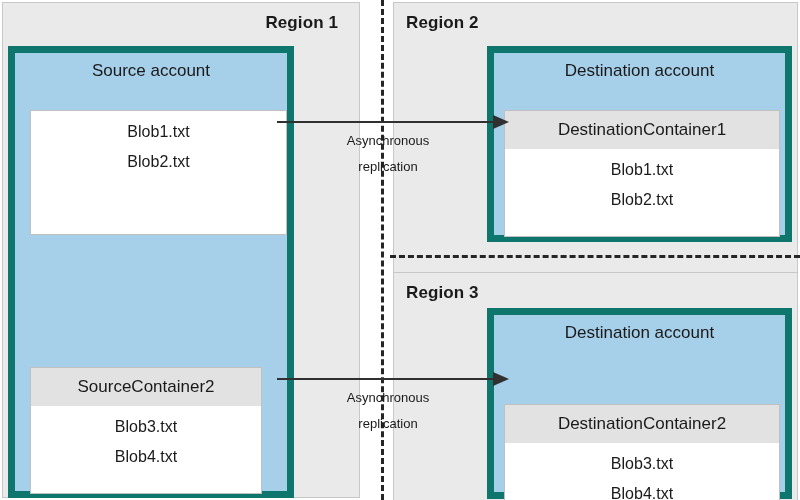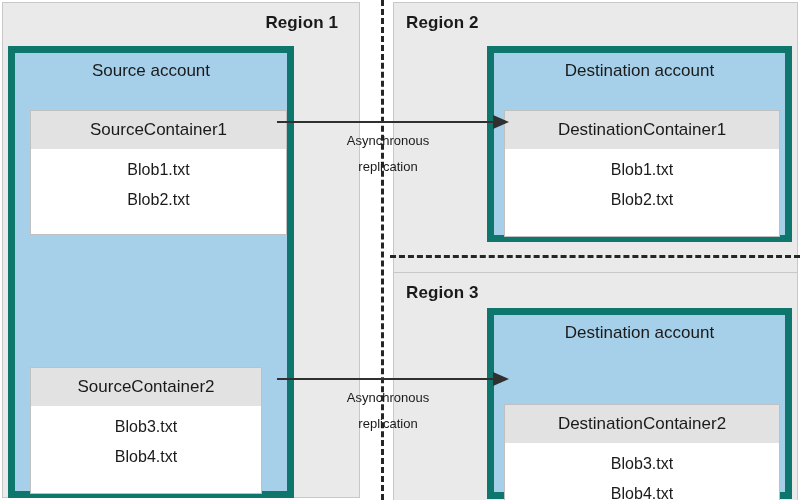--- a/index.html
+++ b/index.html
@@ -148,21 +148,20 @@
 
 <div id="canvas">
 
   <div class="region" id="region1">
     <div class="region-label" id="region1-label">Region 1</div>
 
     <div class="account" id="source-account">
       <div class="account-title">Source account</div>
 
       <div class="container-box" id="src-container-1">
-        <div class="container-header">SourceContainer1</div>
         <div class="blob-list">
           <div class="blob">Blob1.txt</div>
           <div class="blob">Blob2.txt</div>
         </div>
       </div>
 
       <div class="container-box" id="src-container-2">
         <div class="container-header">SourceContainer2</div>
         <div class="blob-list">
           <div class="blob">Blob3.txt</div>

